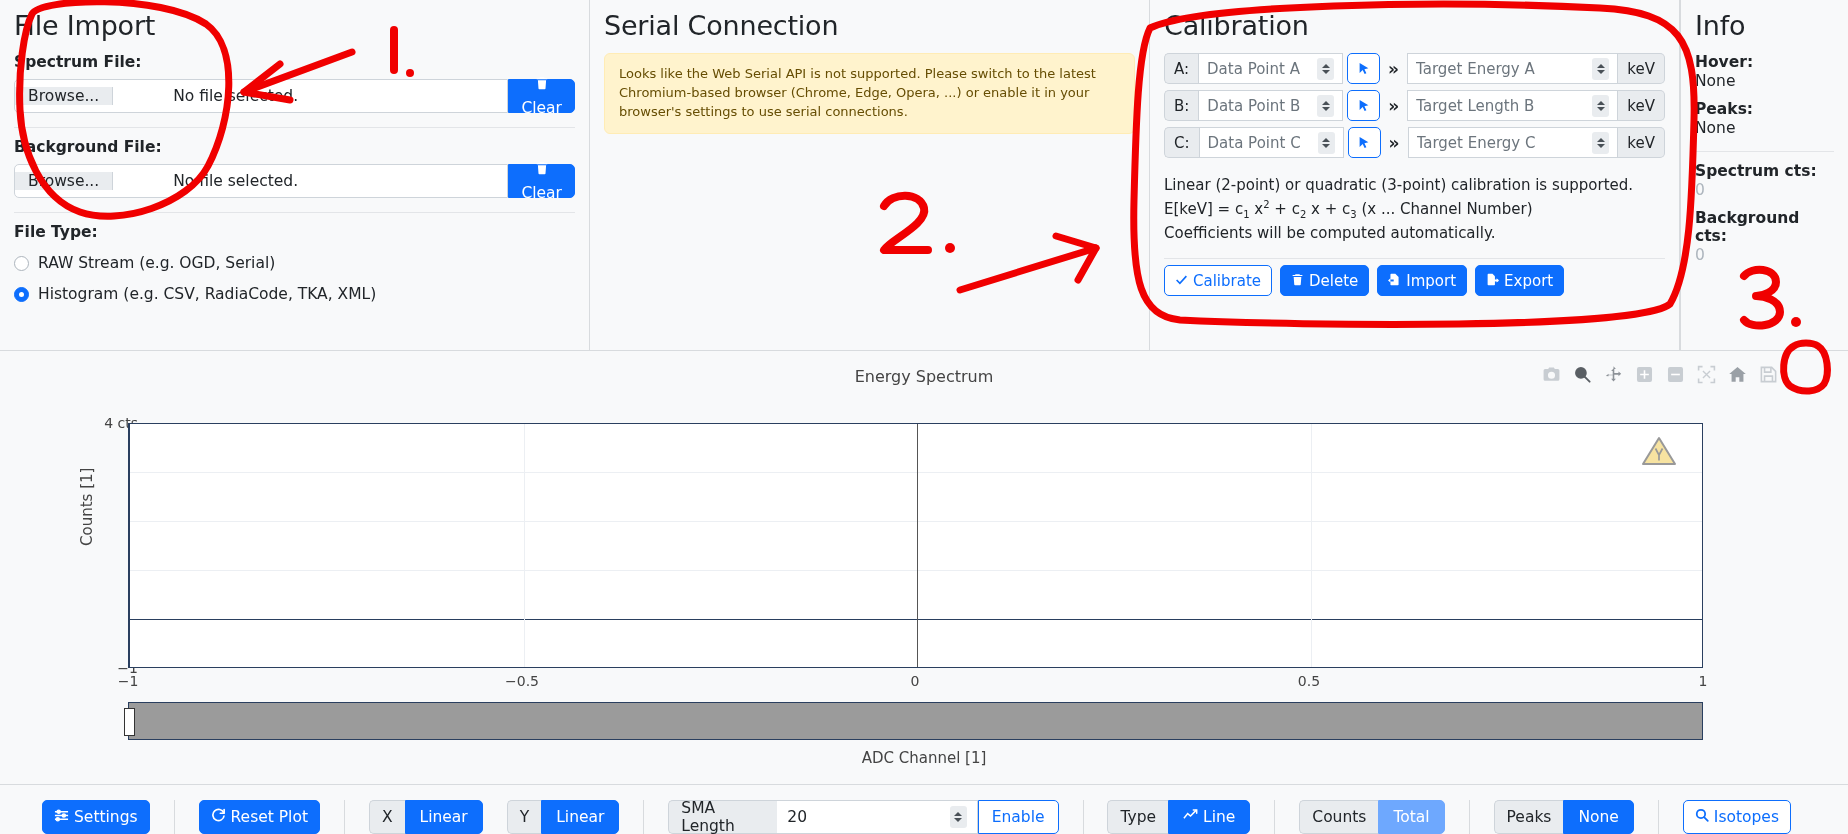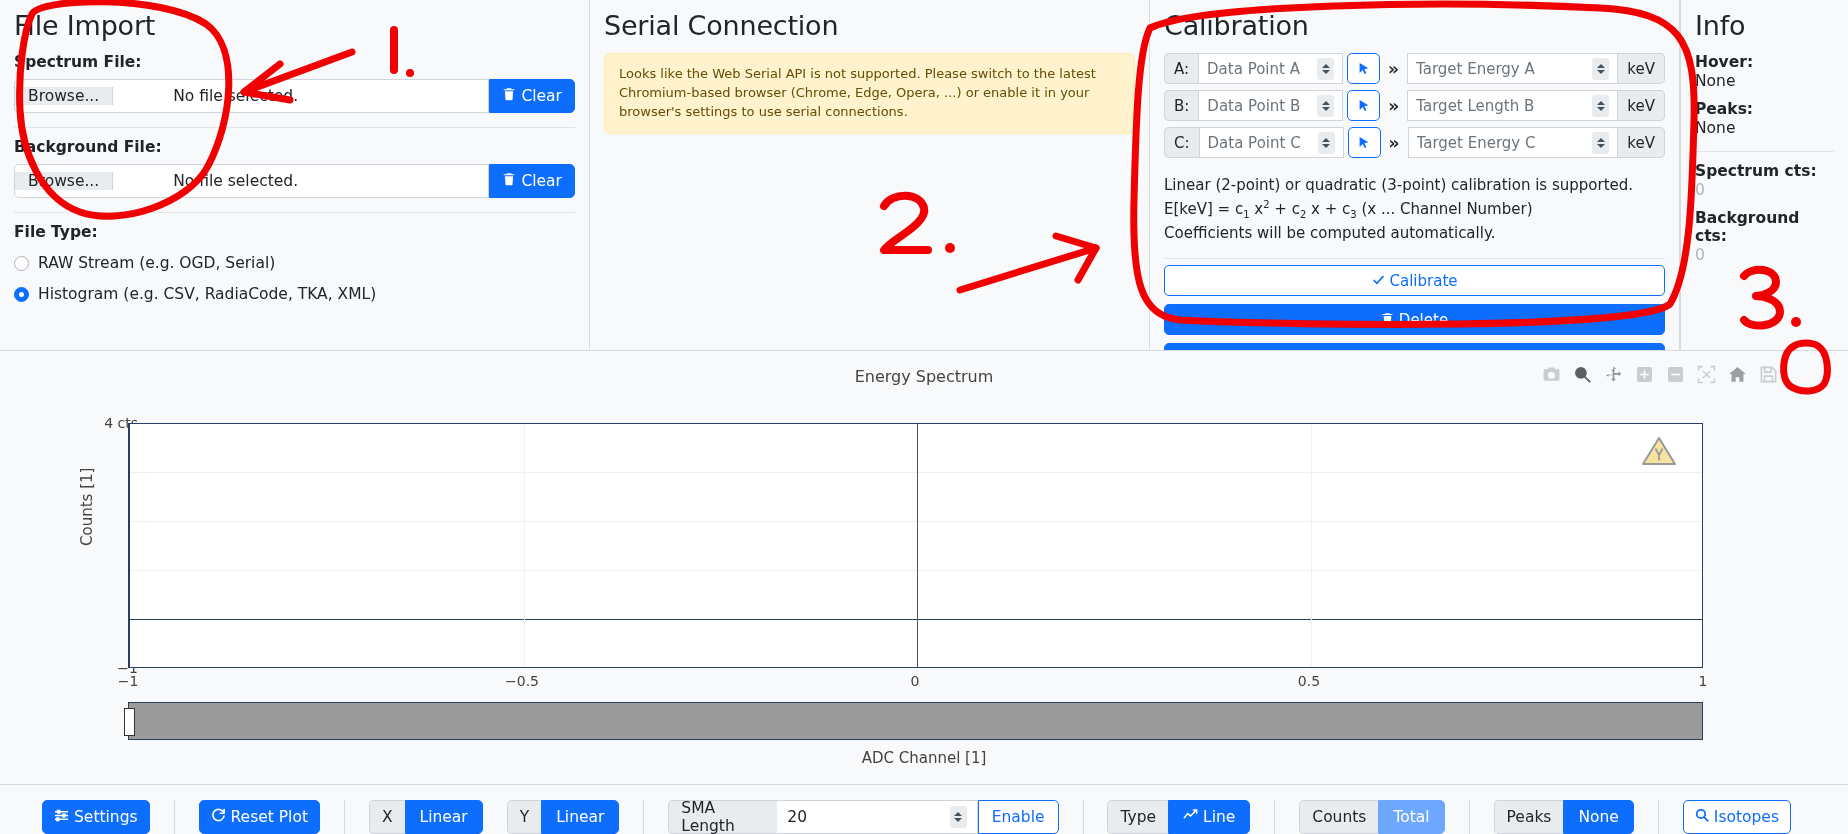--- a/index.html
+++ b/index.html
@@ -42,21 +42,21 @@
     font-size: 15.5px; color: #212529; white-space: nowrap;
   }
   .file-name { display: flex; align-items: center; padding: 0 12px; font-size: 15.5px; color: #212529; }
   .btn {
     display: inline-flex; align-items: center; justify-content: center; gap: 5px;
     font-size: 15.5px; border-radius: 5px; padding: 0 11px; white-space: nowrap;
     border: 1px solid transparent; cursor: pointer; height: 34px;
   }
   .btn-primary { background: #0d6efd; color: #fff; border-color: #0d6efd; }
   .btn-outline { background: #fff; color: #0d6efd; border-color: #0d6efd; }
-  .clear-btn { border-radius: 0 5px 5px 0; padding: 0 12px; }
+  .clear-btn { border-radius: 0 5px 5px 0; padding: 0 12px; flex-direction: column; }
   .hr { border: none; border-top: 1px solid #e3e5e8; margin: 14px 0 6px 0; }
   .radio-row { display: flex; align-items: center; gap: 9px; margin: 13px 0; font-size: 15.5px; }
   .radio {
     width: 15px; height: 15px; border-radius: 50%; border: 1px solid #adb5bd;
     background: #fff; flex: none; position: relative;
   }
   .radio.checked { background: #0d6efd; border-color: #0d6efd; }
   .radio.checked::after {
     content: ""; position: absolute; left: 4px; top: 4px;
     width: 5px; height: 5px; border-radius: 50%; background: #fff;
@@ -96,21 +96,21 @@
   }
   .chev { display: flex; align-items: center; padding: 0 8px; font-size: 17px; color: #212529; font-weight: bold; }
   .kev {
     background: #e9ecef; border: 1px solid #ced4da; border-left: none;
     border-radius: 0 5px 5px 0; padding: 0 9px; display: flex; align-items: center;
     font-size: 15px; color: #212529;
   }
   .cal-note { font-size: 15px; line-height: 1.5; margin: 16px 0 0 0; }
   .cal-note sub { font-size: 10px; }
   .cal-note sup { font-size: 10px; }
-  .cal-btns { display: flex; gap: 8px; margin-top: 6px; flex-direction: column; }
+  .cal-btns { display: flex; gap: 8px; margin-top: 6px; }
   .btn-sm { height: 31px; font-size: 15px; padding: 0 10px; }
 
   
   .p-info { border-left: 1px solid #d8dbde; padding-left: 14px; }
   .info-label { font-weight: bold; font-size: 15.5px; margin-top: 10px; }
   .info-val { font-size: 15.5px; margin-top: 1px; }
   .info-val.faded { color: #adb5bd; }
 
   
   .plot-wrap {

